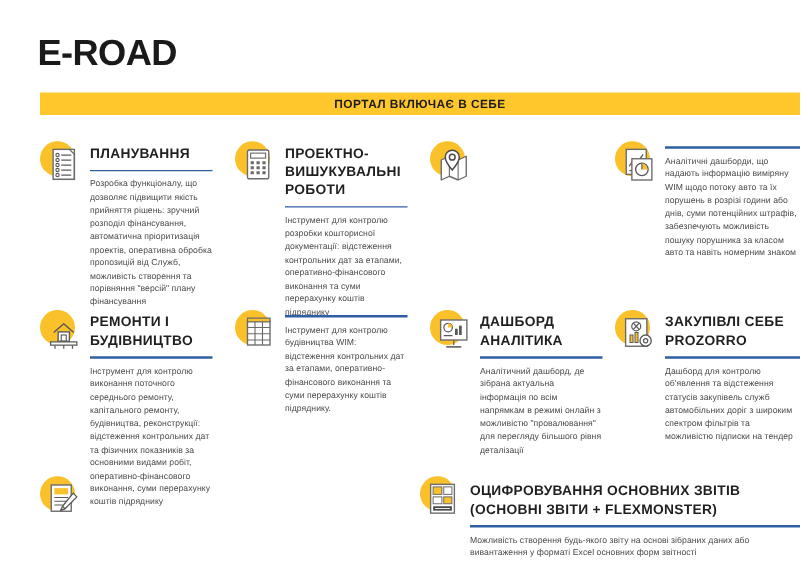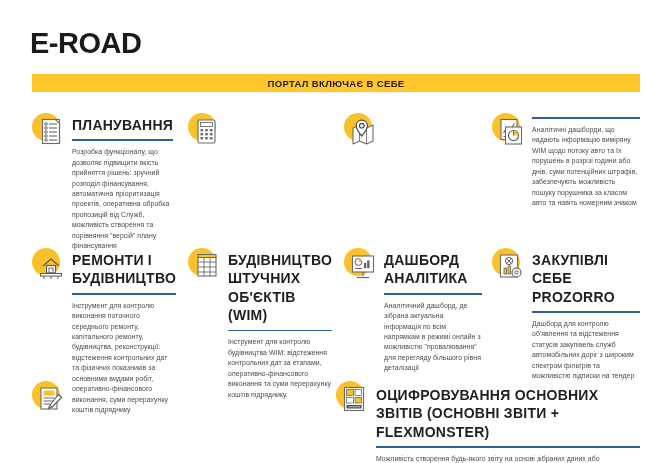--- a/index.html
+++ b/index.html
@@ -36,21 +36,21 @@
     position:relative;width:40px;height:40px;flex:0 0 40px;
     margin-top:1px;margin-left:0;
   }
   .icon-wrap .disc{
     position:absolute;left:2px;top:0px;width:28px;height:28px;
     border-radius:50%;background:#fbc12a;
   }
   .icon-wrap svg{position:absolute;left:8px;top:5px;}
   .card-body{flex:1 1 auto;padding-left:2px;}
   .card-title{
-    font-size:14px;font-weight:bold;color:#1f1f1f;
+    font-size:11px;font-weight:bold;color:#1f1f1f;
     letter-spacing:0.25px;line-height:1.32;
     text-transform:none;
     padding-top:4px;
   }
   .rule{
     height:1.6px;background:#2f5fa3;margin-top:5px;margin-bottom:6px;
   }
   .card-desc{
     font-size:6.9px;color:#4a4a4a;line-height:1.52;
     letter-spacing:0.05px;text-align:left;
@@ -121,20 +121,25 @@
                 <rect x="15.9" y="11" width="2.6" height="2.4"></rect>
               <rect x="6.5" y="15" width="2.6" height="2.4"></rect>
                 <rect x="11.2" y="15" width="2.6" height="2.4"></rect>
                 <rect x="15.9" y="15" width="2.6" height="2.4"></rect>
               <rect x="6.5" y="19" width="2.6" height="2.4"></rect>
                 <rect x="11.2" y="19" width="2.6" height="2.4"></rect>
                 <rect x="15.9" y="19" width="2.6" height="2.4"></rect>
             </g>
           </svg>
         </div>
+        <div class="card-body">
+          <div class="card-title">ПРОЕКТНО-ВИШУКУВАЛЬНІ РОБОТИ</div>
+          <div class="rule"></div>
+          <div class="card-desc">Інструмент для контролю розробки кошторисної документації: відстеження контрольних дат за етапами, оперативно-фінансового виконання та суми перерахунку коштів підряднику</div>
+        </div>
       </div>
     </div>
 
     <div class="card c3 r1 w-col">
       <div class="card-inner">
         <div class="icon-wrap">
           <div class="disc"></div>
           <svg width="26" height="28" viewBox="0 0 26 28">
             <path d="M3 10 L9.5 7 L16.5 10 L23 7 L23 23 L16.5 26 L9.5 23 L3 26 Z" fill="#ffffff" stroke="#6b6b6b" stroke-width="1.1" stroke-linejoin="round"></path>
             <line x1="9.5" y1="7" x2="9.5" y2="23" stroke="#6b6b6b" stroke-width="0.9"></line>
@@ -197,21 +202,20 @@
             <rect x="4" y="4" width="18" height="19" fill="#ffffff" stroke="#6b6b6b" stroke-width="1.1"></rect>
             <line x1="4" y1="9" x2="22" y2="9" stroke="#6b6b6b" stroke-width="0.9"></line>
             <line x1="4" y1="14" x2="22" y2="14" stroke="#6b6b6b" stroke-width="0.9"></line>
             <line x1="4" y1="19" x2="22" y2="19" stroke="#6b6b6b" stroke-width="0.9"></line>
             <line x1="10" y1="4" x2="10" y2="23" stroke="#6b6b6b" stroke-width="0.9"></line>
             <line x1="16" y1="4" x2="16" y2="23" stroke="#6b6b6b" stroke-width="0.9"></line>
             <rect x="4" y="1.5" width="18" height="3" fill="#fbc12a" stroke="#6b6b6b" stroke-width="1"></rect>
           </svg>
         </div>
         <div class="card-body">
-          <div class="card-title">БУДІВНИЦТВО ШТУЧНИХ ОБ'ЄКТІВ (WIM)</div>
           <div class="rule"></div>
           <div class="card-desc">Інструмент для контролю будівництва WIM: відстеження контрольних дат за етапами, оперативно-фінансового виконання та суми перерахунку коштів підряднику.</div>
         </div>
       </div>
     </div>
 
     <div class="card c3 r2 w-col">
       <div class="card-inner">
         <div class="icon-wrap">
           <div class="disc"></div>

